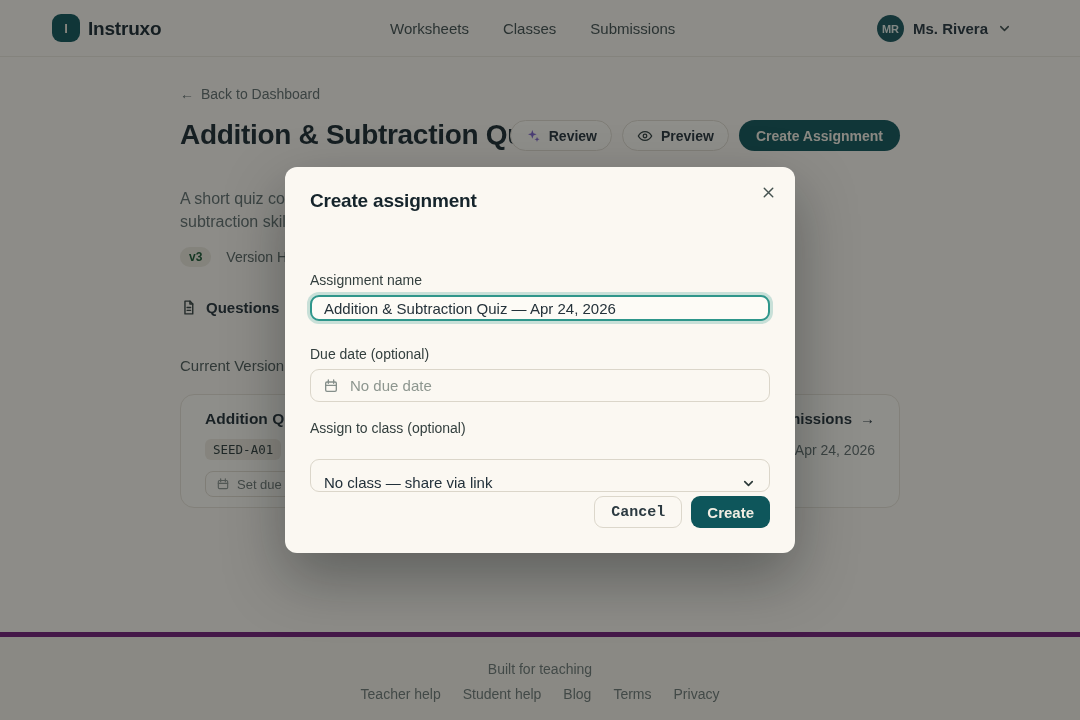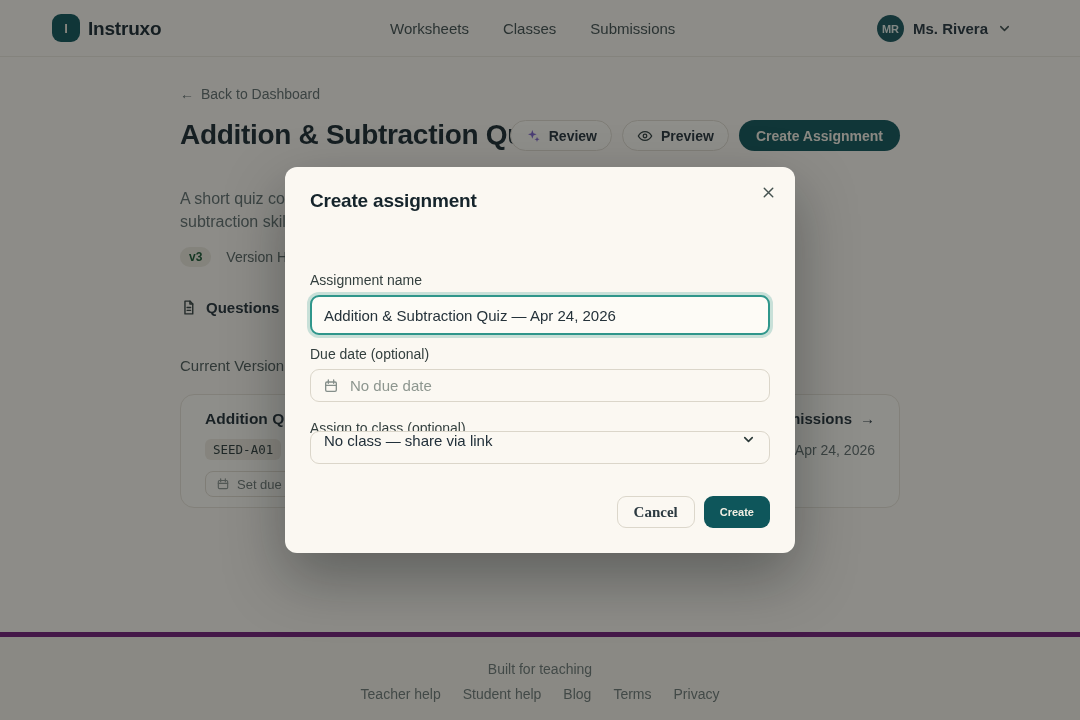--- a/index.html
+++ b/index.html
@@ -51,30 +51,30 @@
 
   
   .overlay { position:absolute; inset:0; background:rgba(22,24,24,0.47); z-index:10; }
   .modal { position:absolute; left:285px; top:167px; width:510px; height:386px; background:#fbf8f2; border-radius:12px; box-shadow:0 24px 60px rgba(10,15,15,0.35); z-index:20; }
   .modal-close { position:absolute; right:13px; top:11px; width:28px; height:28px; display:flex; align-items:center; justify-content:center; color:#455250; cursor:pointer; background:none; border:none; }
   .modal-close svg { width:17px; height:17px; }
   .modal-title { position:absolute; left:25px; top:23px; font-size:19px; font-weight:bold; color:#15242b; letter-spacing:-0.2px; }
   .modal-desc { position:absolute; left:25px; top:52px; width:466px; font-size:15px; line-height:20px; color:#525f5e; }
   .field-label { position:absolute; left:25px; font-size:14px; font-weight:500; color:#333f3e; }
   .lbl-1 { top:105px; } .lbl-2 { top:179px; } .lbl-3 { top:253px; }
-  .name-input { position:absolute; left:25px; top:128px; width:460px; height:40px; border:2px solid #2f968b; border-radius:9px; background:#fdfbf6; box-shadow:0 0 0 3px rgba(47,150,139,0.25); padding:0 12px; font-family:"Liberation Sans","DejaVu Sans",sans-serif; font-size:15px; color:#25323a; outline:none; }
+  .name-input { position:absolute; left:25px; top:128px; width:460px; height:26px; border:2px solid #2f968b; border-radius:9px; background:#fdfbf6; box-shadow:0 0 0 3px rgba(47,150,139,0.25); padding:0 12px; font-family:"Liberation Sans","DejaVu Sans",sans-serif; font-size:15px; color:#25323a; outline:none; }
   .date-field { position:absolute; left:25px; top:202px; width:460px; height:33px; border:1px solid #dbd6ca; border-radius:9px; background:#fbf8f2; display:flex; align-items:center; gap:11px; padding:0 12px; cursor:pointer; }
   .icon-cal { width:16px; height:16px; color:#858f8b; }
   .date-placeholder { font-size:15px; color:#8d968f; }
-  .class-select { position:absolute; left:25px; top:264px; width:460px; height:33px; border:1px solid #dbd6ca; border-radius:9px; background:#fbf8f2; display:flex; align-items:flex-start; padding:0 13px; cursor:pointer; }
+  .class-select { position:absolute; left:25px; top:292px; width:460px; height:33px; border:1px solid #dbd6ca; border-radius:9px; background:#fbf8f2; display:flex; align-items:flex-end; padding:0 13px; cursor:pointer; }
   .select-value { font-size:15px; color:#22303a; flex:1; }
   .icon-chev-dn { width:15px; height:15px; color:#2c3a39; }
   .modal-footer { position:absolute; left:25px; top:329px; width:460px; display:flex; justify-content:flex-end; gap:9px; }
-  .btn-cancel { height:32px; padding:0 16px; border:1px solid #dcd7cb; border-radius:9px; background:transparent; font-family:Liberation Serif, serif; font-size:15px; font-weight:600; color:#2c3a41; cursor:pointer; }
-  .btn-create { height:32px; padding:1px 16px; border:none; border-radius:9px; background:#0e565b; font-family:inherit; font-size:11px; font-weight:600; color:#f2eee3; cursor:pointer; }
+  .btn-cancel { height:32px; padding:0 16px; border:1px solid #dcd7cb; border-radius:9px; background:transparent; font-family:Liberation Mono, monospace; font-size:15px; font-weight:600; color:#2c3a41; cursor:pointer; }
+  .btn-create { height:32px; padding:1px 16px; border:none; border-radius:9px; background:#0e565b; font-family:inherit; font-size:15px; font-weight:600; color:#f2eee3; cursor:pointer; }
 </style>
 </head>
 <body>
 
 <div class="page">
 
   <header class="navbar">
     <div class="logo-mark">
         <span>I</span>
       </div>

